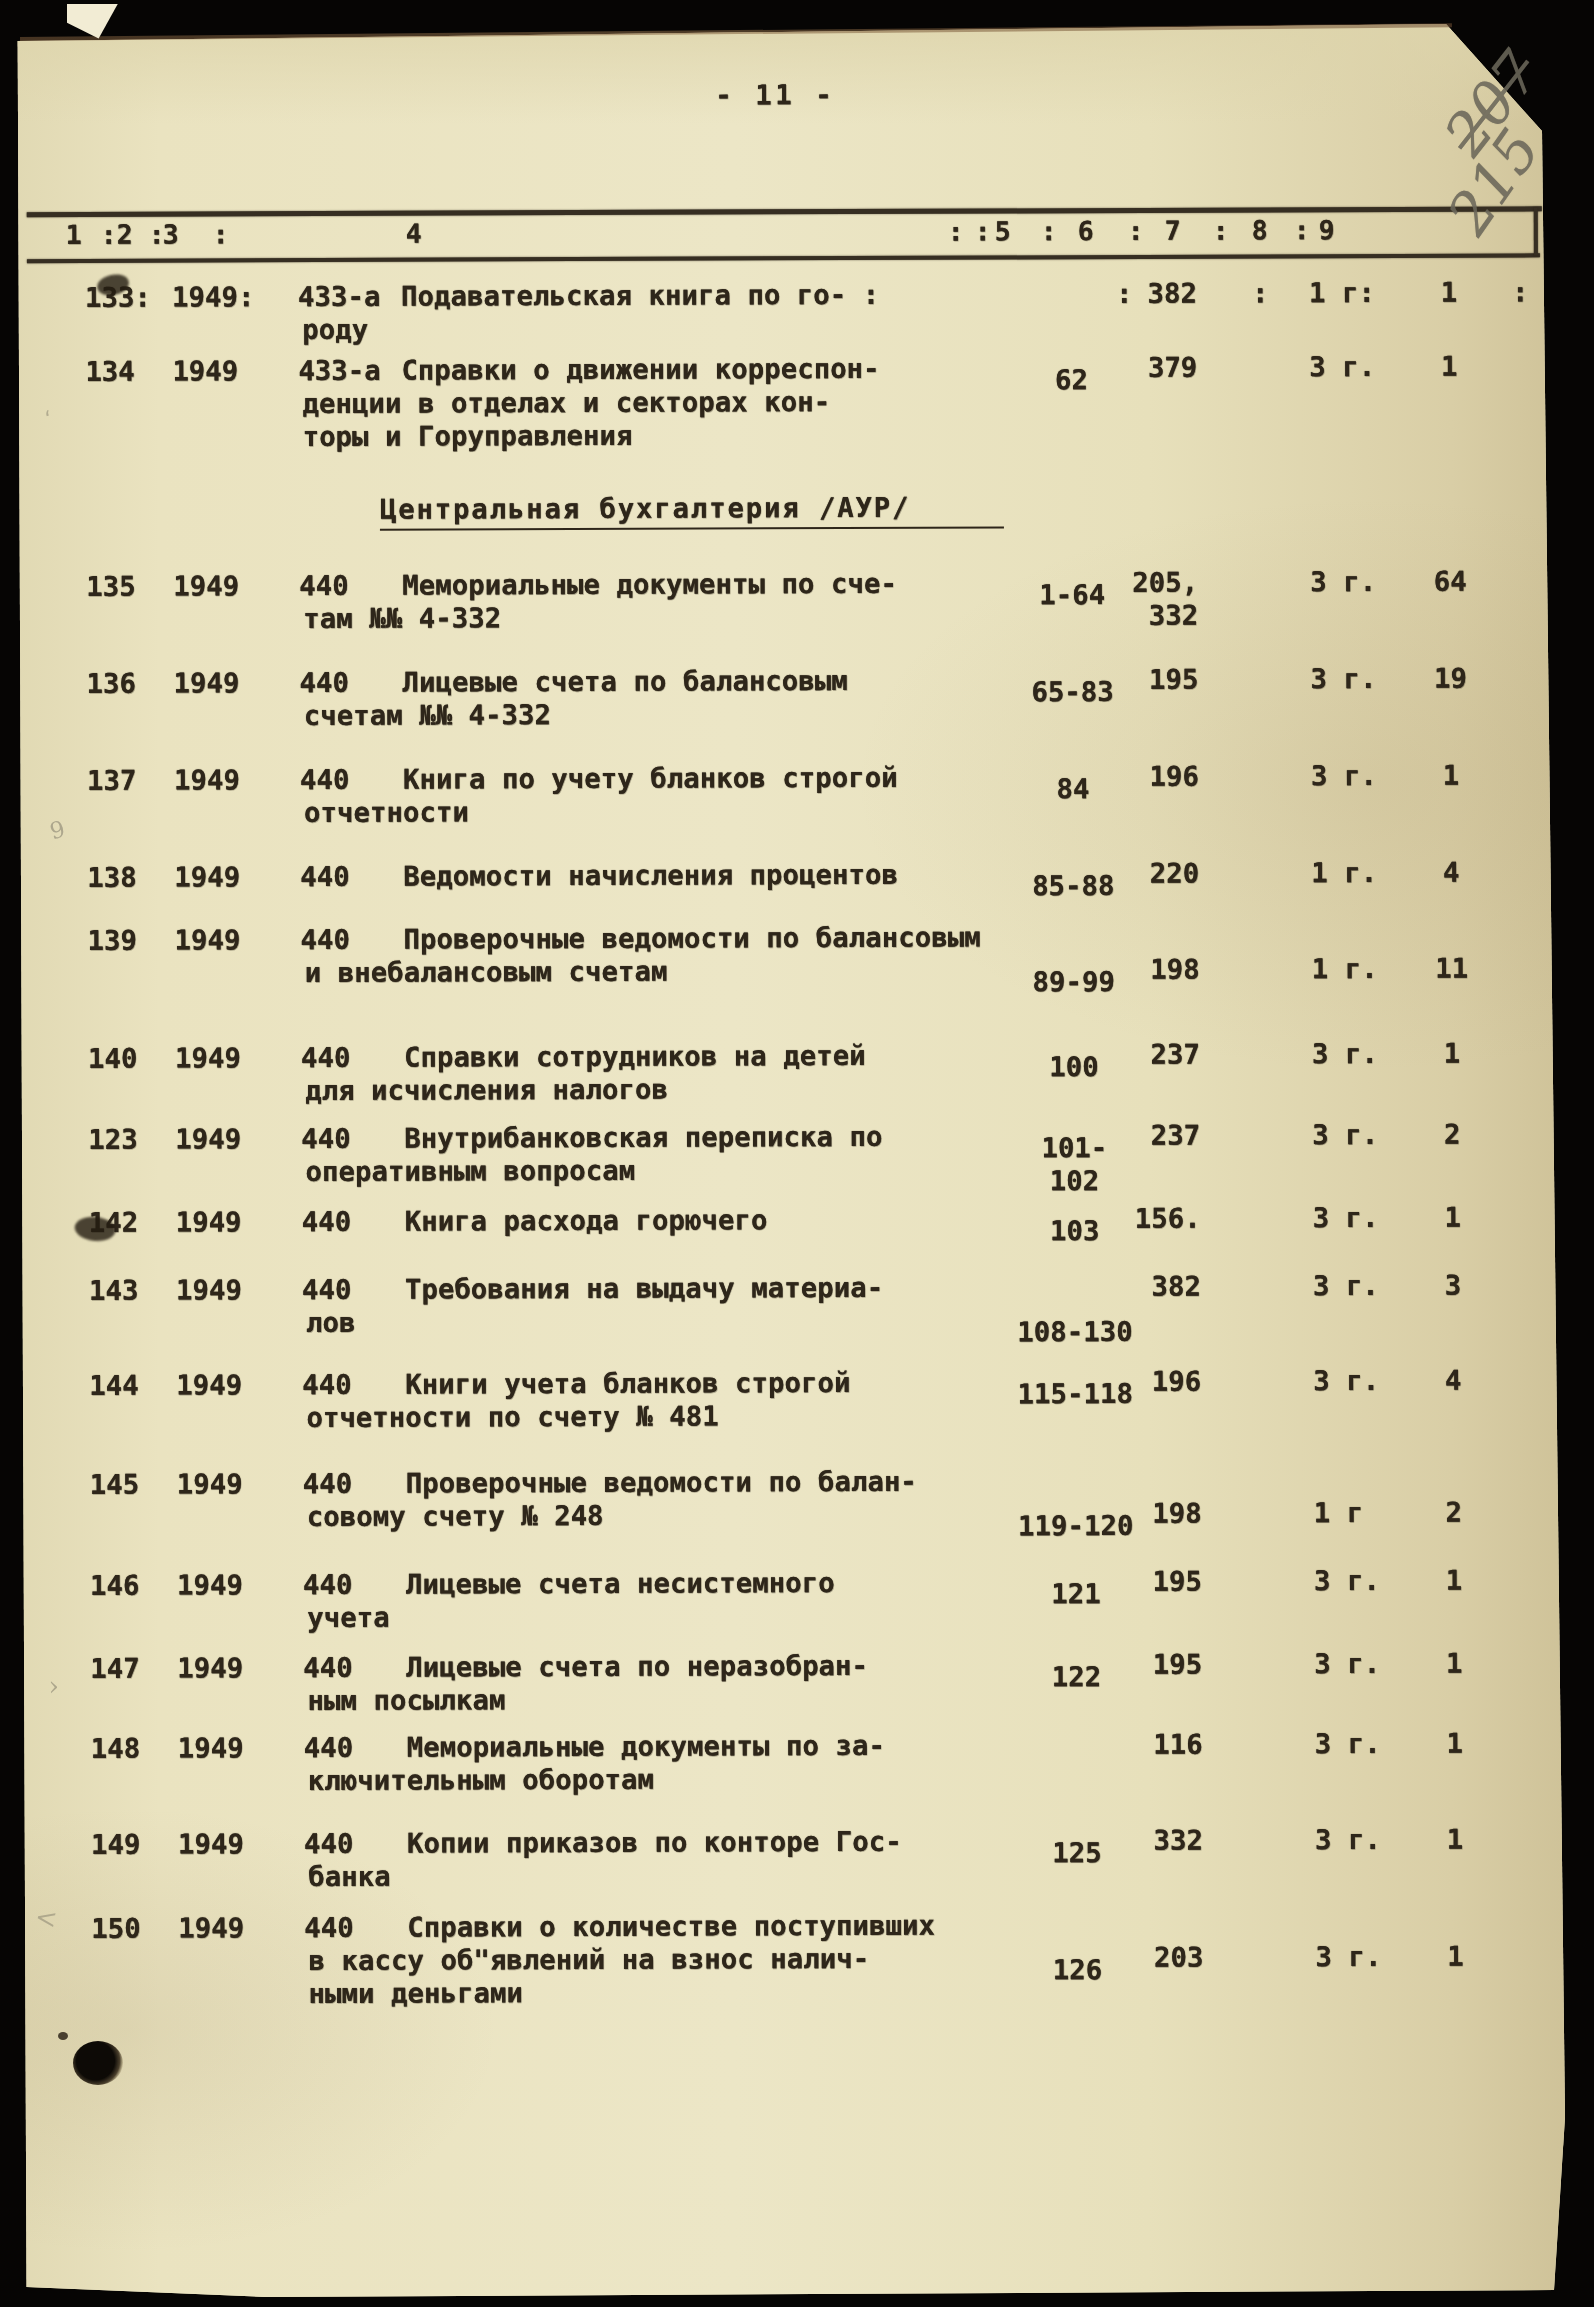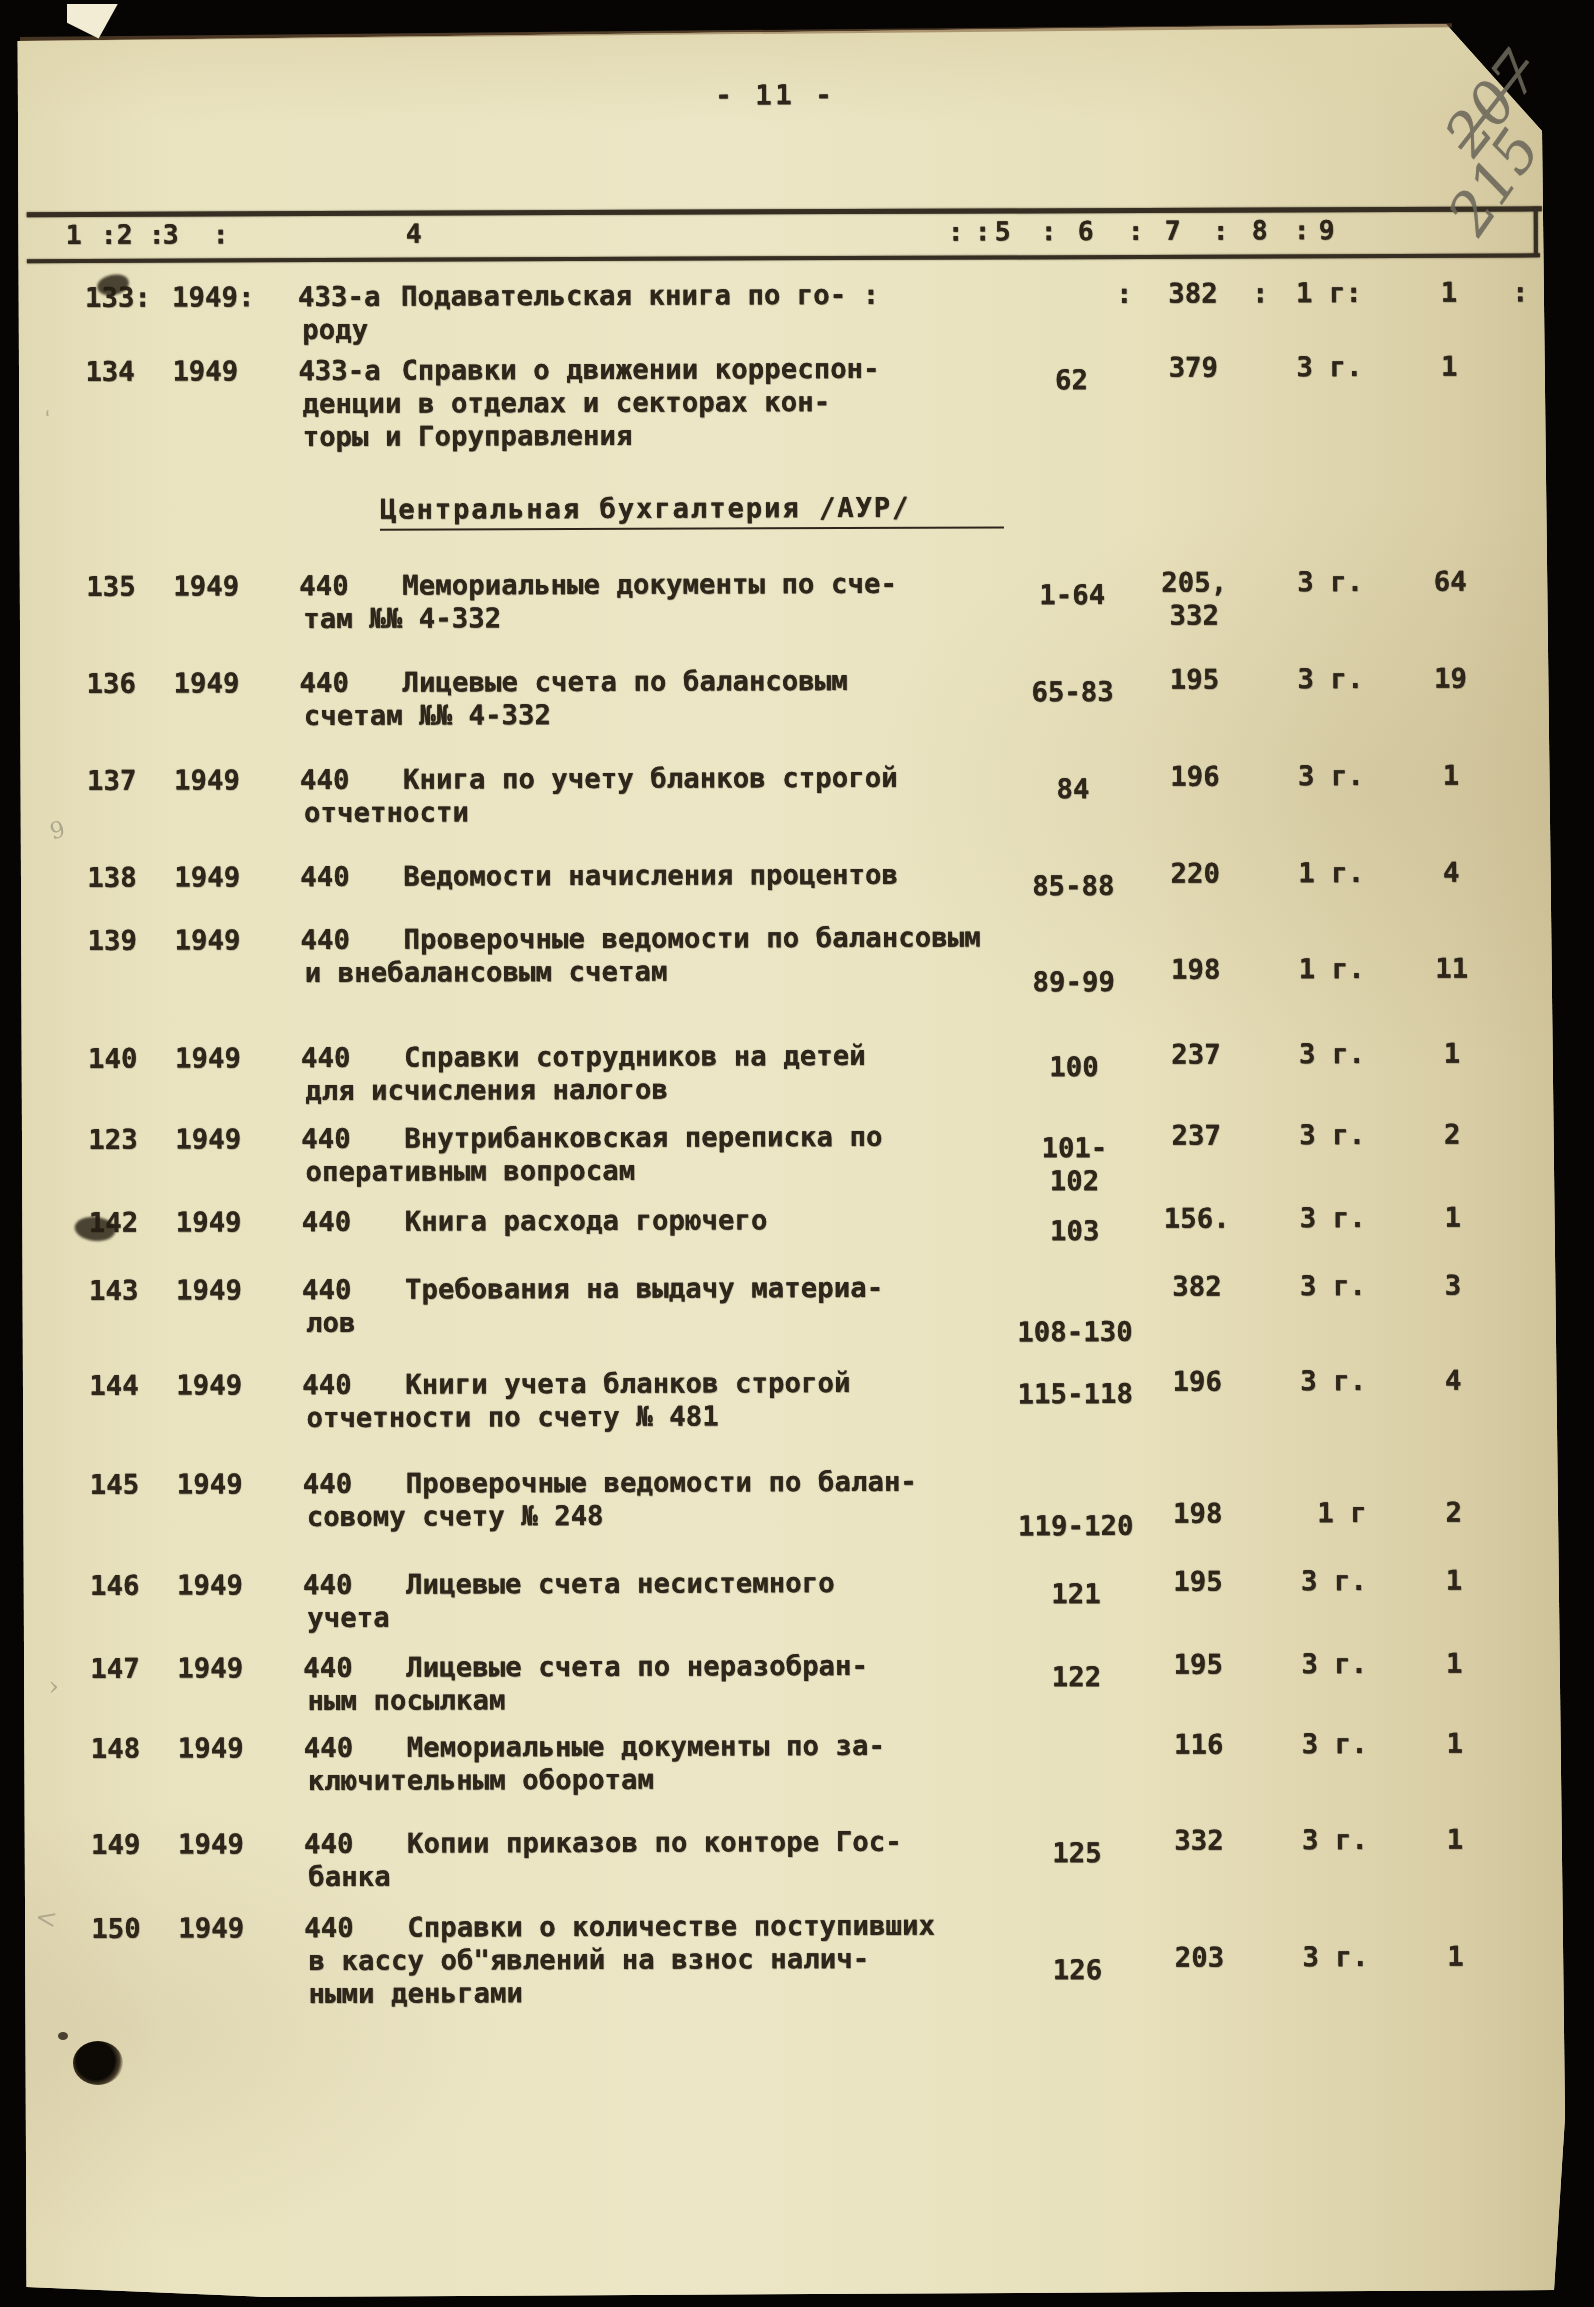--- a/index.html
+++ b/index.html
@@ -26,22 +26,22 @@
   #rule-bottom{left:30px;top:258px;width:1513px;height:3.5px;}
   #rule-tick{left:1537px;top:212px;width:4.4px;height:48px;}
   .hcell{position:absolute;top:218px;font-size:26.5px;font-weight:700;}
   .row{position:absolute;left:0;width:1595px;font-size:27.4px;line-height:33px;font-weight:700;}
   .cell{position:absolute;top:0;white-space:pre-line;}
   .c-no{left:88px;width:84px;}
   .c-year{left:175px;width:99px;}
   .c-fond{left:301px;width:111px;}
   .c-desc{left:305px;width:708px;text-indent:99px;}
   .c-c5{left:998px;width:152px;text-align:center;margin-top:12px;}
-  .c-c6{left:1134px;width:124px;text-align:center;}
-  .c-c7{left:1246px;width:119px;text-align:right;}
+  .c-c6{left:1076px;width:124px;text-align:right;}
+  .c-c7{left:1312px;width:119px;text-align:left;}
   .c-c8{left:1398px;width:108px;text-align:center;}
   .colon-mark{position:absolute;top:0;}
   #section-heading{position:absolute;left:382px;top:494px;width:624px;font-size:27.4px;font-weight:700;
     letter-spacing:1.8px;padding-bottom:3.5px;border-bottom:2.7px solid #2e261a;}
   .hw{position:absolute;font-family:"DejaVu Serif","Liberation Serif",serif;font-style:italic;
     color:#6b675a;opacity:.88;transform-origin:0 50%;text-shadow:0 0 0.9px rgba(90,85,70,.6);}
   #hw-207{left:1458px;top:113px;font-size:58px;transform:rotate(-52deg);text-decoration:line-through;
     text-decoration-thickness:3.5px;}
   #hw-215{left:1462px;top:193px;font-size:58px;transform:rotate(-55deg);}
   .blot{position:absolute;background:rgba(35,27,16,.8);border-radius:50%;filter:blur(0.9px);}

